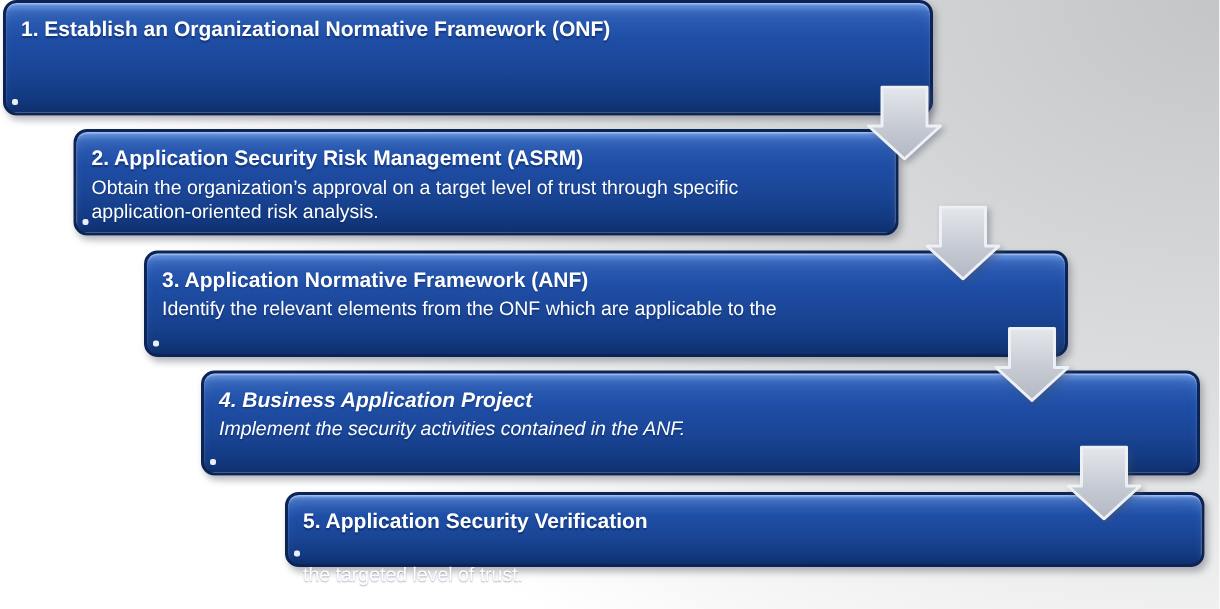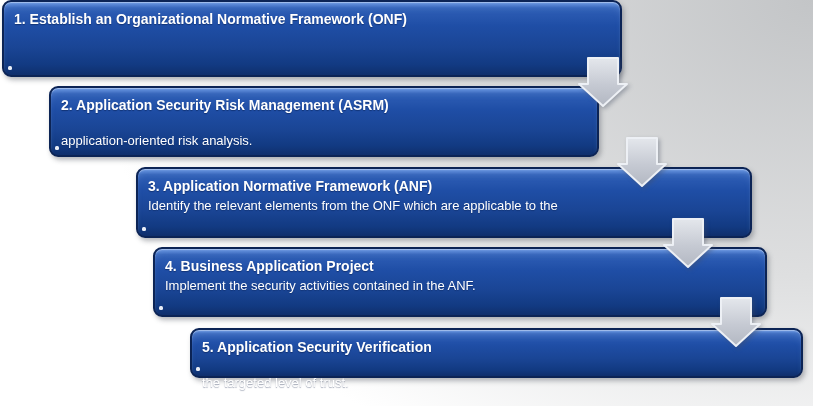--- a/index.html
+++ b/index.html
@@ -15,22 +15,22 @@
     box-sizing:border-box;
     border:2px solid #0c2455;
     border-radius:9px;
     background:linear-gradient(180deg,#5a8adc 0%,#2f5fb6 8%,#1f4ea6 32%,#1a4595 62%,#123a82 86%,#0f2f6c 100%);
     box-shadow:2px 3px 5px rgba(90,95,105,0.45), inset 0 1px 1px rgba(255,255,255,0.4), inset 0 8px 10px -6px rgba(140,180,240,0.55);
     color:#ffffff;
     padding:8px 10px 0 10px;
   }
   .s1{left:2px;  top:0px;   width:620px; height:77px;}
   .s2{left:49px; top:86px;  width:550px; height:71px;}
-  .s3{left:96px; top:167px; width:616px; height:71px;margin-left:40px;}
-  .s4{left:153px;top:247px; width:614px; height:70px;}
+  .s3{left:96px; top:167px; width:616px; height:71px;}
+  .s4{left:134px;top:247px; width:666px; height:70px;font-style:italic;}
   .s5{left:190px;top:328px; width:613px; height:50px;}
   .step-title{
     font-size:14px;
     font-weight:bold;
     line-height:18px;
     white-space:nowrap;
     text-shadow:0 1px 1px rgba(0,20,60,0.45);
   }
   .step-desc{
     font-size:13px;
@@ -72,21 +72,21 @@
   </svg>
 
   <div class="step s1">
     <div class="step-title">1. Establish an Organizational Normative Framework (ONF)</div>
     <span class="corner-dot"></span>
   </div>
 
   <div class="step s2">
     <div class="step-title">2. Application Security Risk Management (ASRM)</div>
     <div class="step-desc">
-      <br>
+      <span>Obtain the organization’s approval on a target level of trust through specific</span><br>
       <span>application-oriented risk analysis.</span>
     </div>
     <span class="corner-dot"></span>
   </div>
 
   <div class="step s3">
     <div class="step-title">3. Application Normative Framework (ANF)</div>
     <div class="step-desc">
       <span>Identify the relevant elements from the ONF which are applicable to the</span><br>
     </div>

